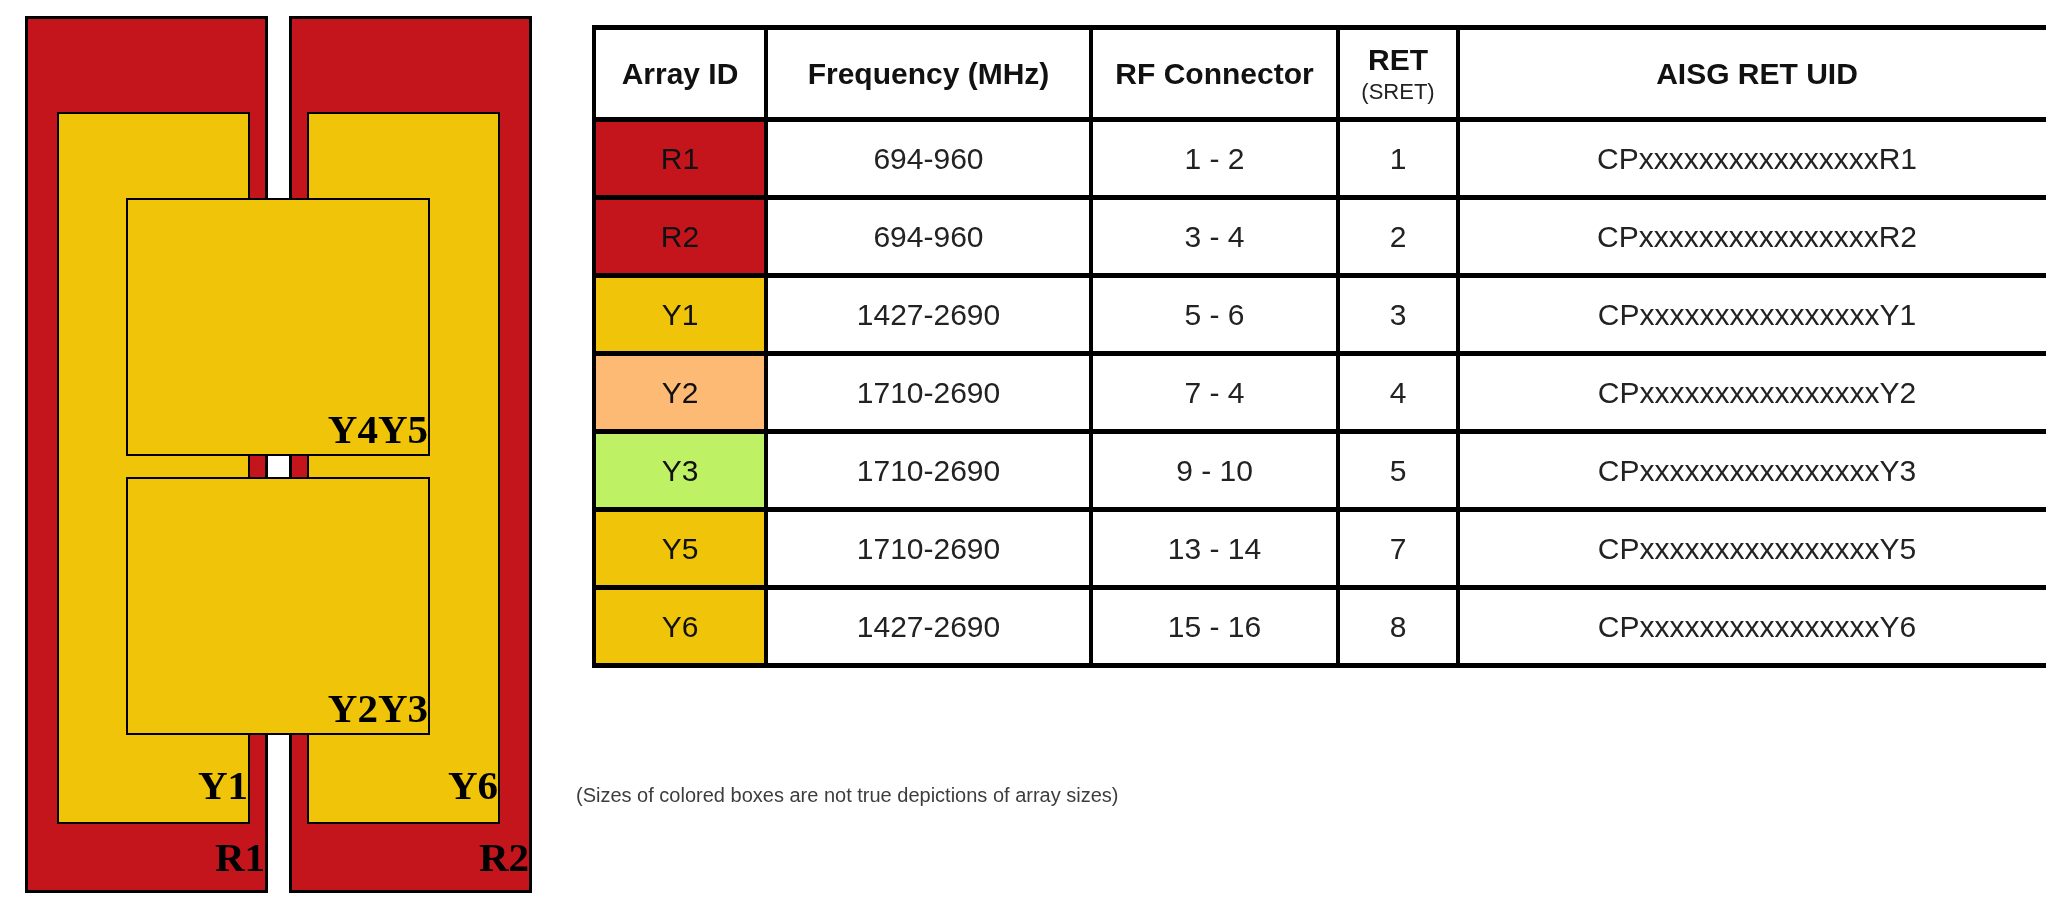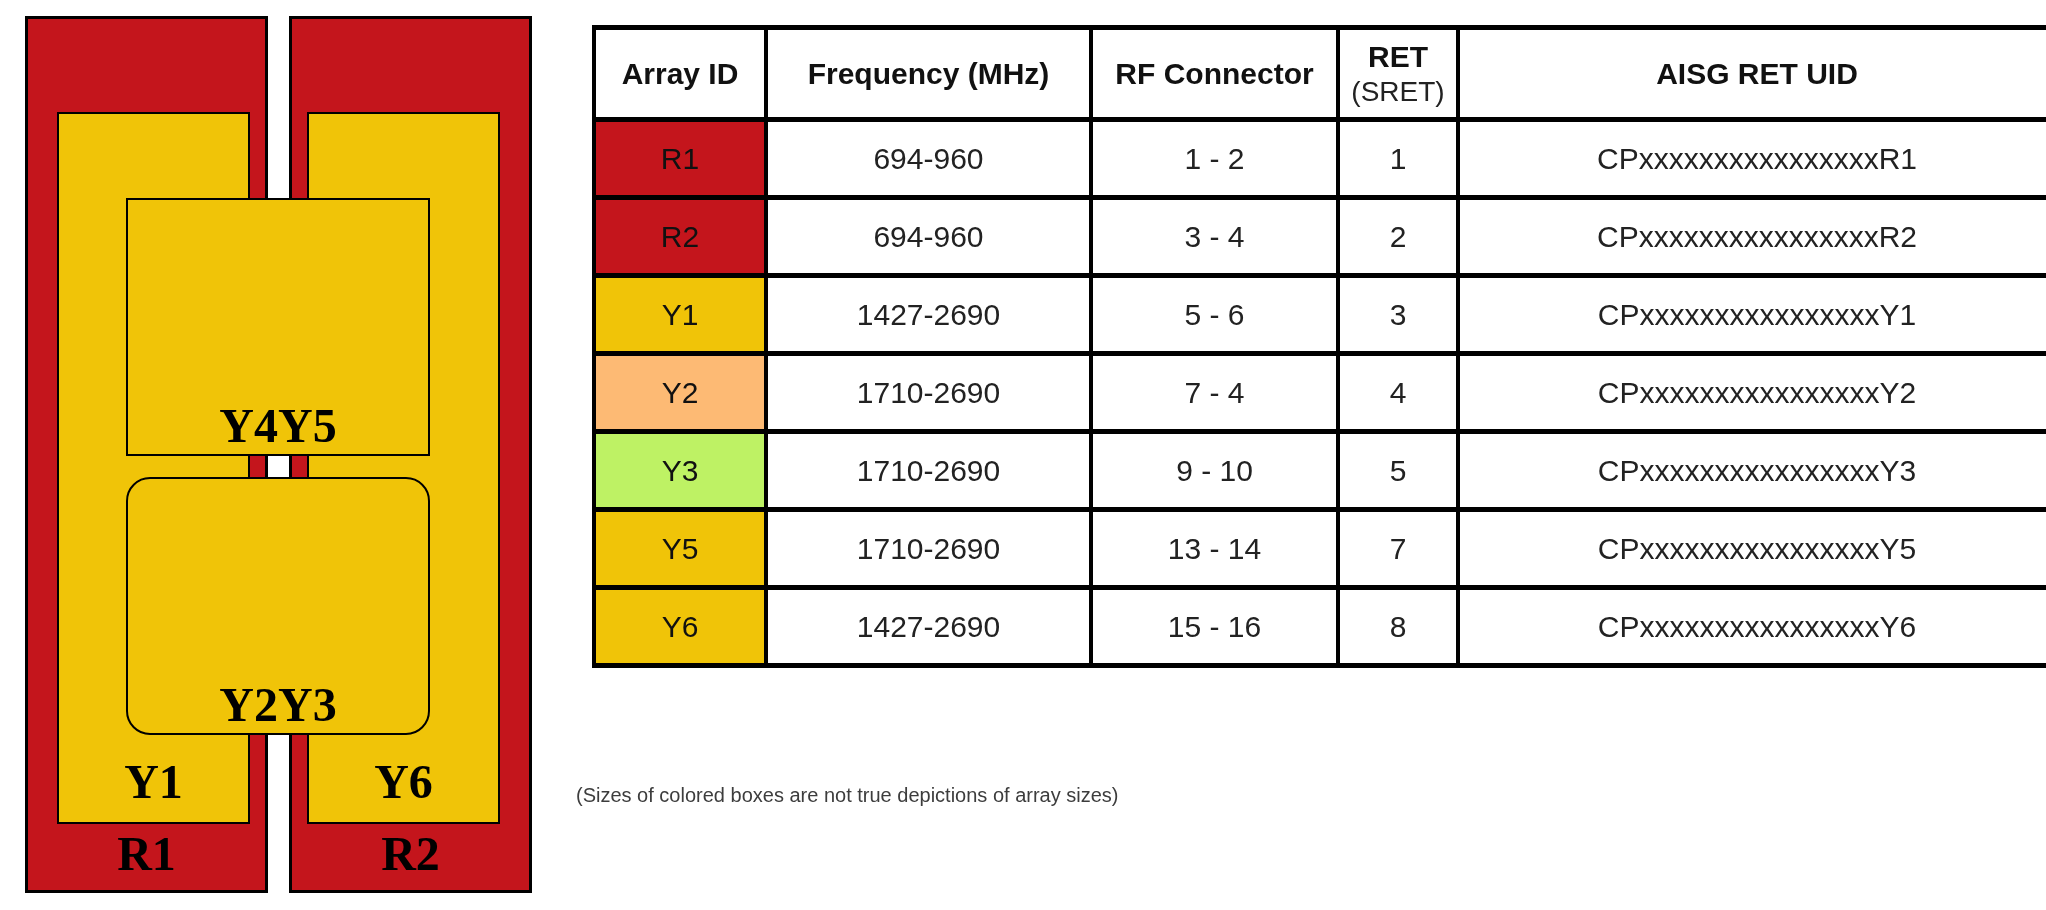--- a/index.html
+++ b/index.html
@@ -8,24 +8,24 @@
     background:#ffffff;
     position:relative;
     font-family:"Liberation Sans", sans-serif;
     overflow:hidden;
   }
 
   
   .rect { position:absolute; box-sizing:border-box; }
   .rect .lbl {
     position:absolute; left:0; right:0;
-    text-align:center;
+    text-align:right;
     font-family:"Liberation Serif", serif;
     font-weight:bold;
-    font-size:48px;
+    font-size:41px;
     line-height:1;
     color:#000;
   }
   #r1-rect { left:25px;  top:16px;  width:243px; height:877px; border:3px solid #000; }
   #r2-rect { left:289px; top:16px;  width:243px; height:877px; border:3px solid #000; }
   #y1-rect { left:57px;  top:112px; width:193px; height:712px; border:2px solid #000; }
   #y6-rect { left:307px; top:112px; width:193px; height:712px; border:2px solid #000; }
   #y4y5-box { left:126px; top:198px; width:304px; height:258px; border:2px solid #000; }
   #y2y3-box { left:126px; top:477px; width:304px; height:258px; border:2px solid #000; }
   #r1-rect .lbl, #r2-rect .lbl { bottom:12px; }
@@ -57,21 +57,21 @@
   }
   #spec-table td {
     height:78px;
     font-size:30px;
     font-weight:400;
     color:#222;
   }
   #spec-table td.id-cell { color:#111; }
   .sret {
     display:block;
-    font-size:28px;
+    font-size:22px;
     font-weight:400;
     margin-top:2px;
     color:#222;
   }
 
   
   #footnote {
     position:absolute; left:576px; top:784px;
     font-size:20px;
     color:#3d3d3d;
@@ -95,21 +95,21 @@
   </div>
 
   <div id="y6-rect" class="rect" style="background-color: rgb(240, 196, 8);">
     <span class="lbl">Y6</span>
   </div>
 
   <div id="y4y5-box" class="rect" style="background-color: rgb(240, 196, 8);">
     <span class="lbl">Y4Y5</span>
   </div>
 
-  <div id="y2y3-box" class="rect" style="background-color: rgb(240, 196, 8); border-radius: 24px;">
+  <div id="y2y3-box" class="rect" style="background-color: rgb(240, 196, 8);">
     <span class="lbl">Y2Y3</span>
   </div>
 
 </div>
 
 <table id="spec-table">
   <colgroup>
     <col style="width:172px">
     <col style="width:325px">
     <col style="width:247px">

